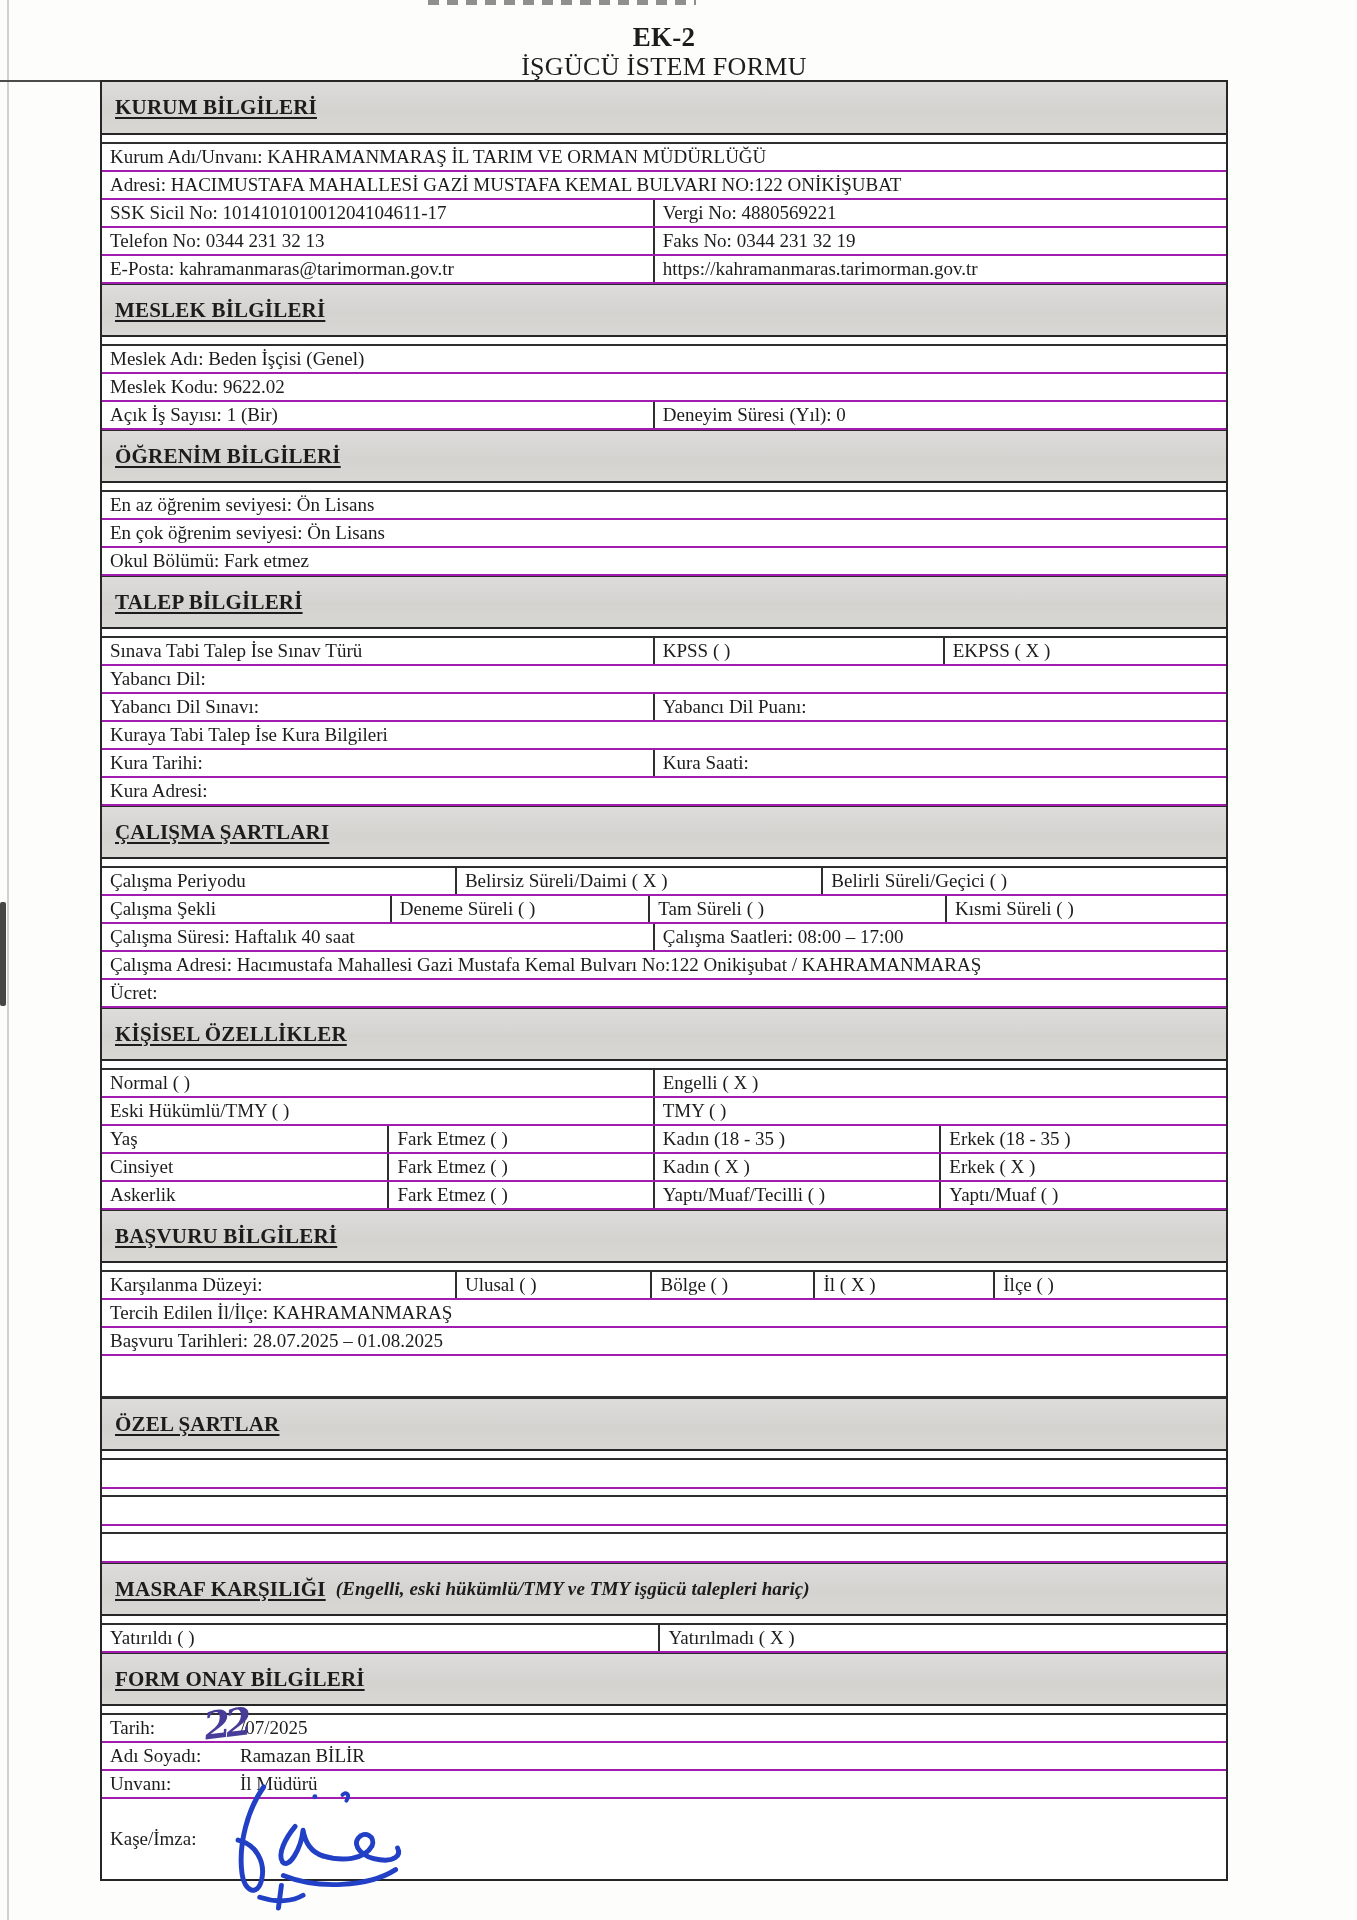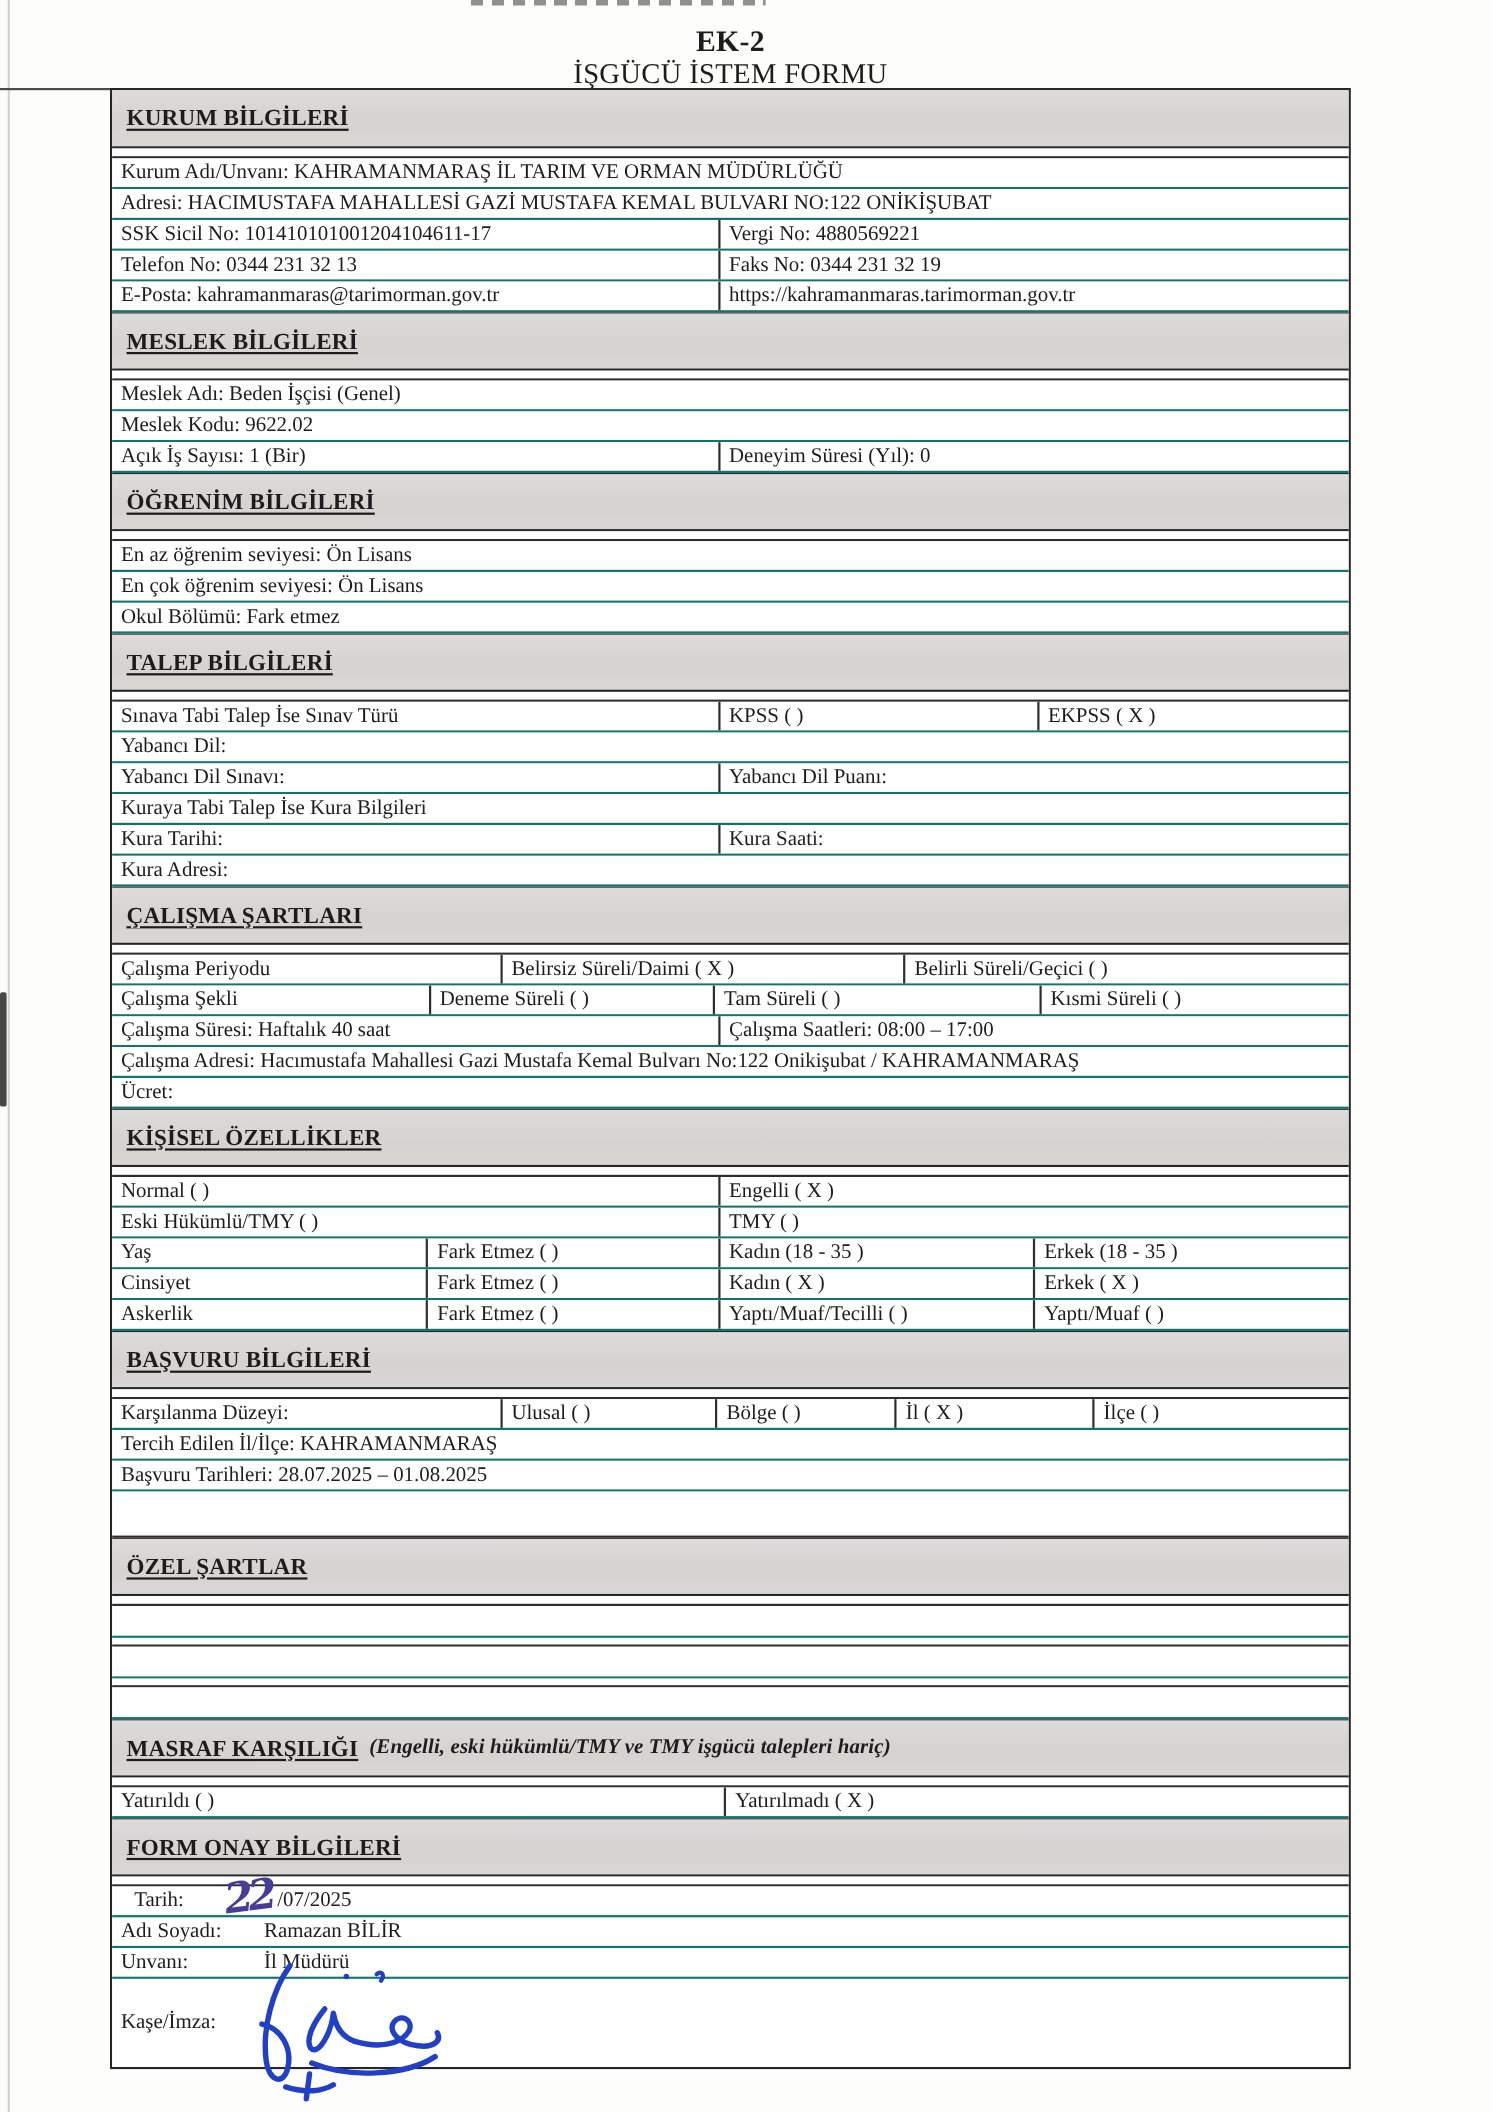--- a/index.html
+++ b/index.html
@@ -25,30 +25,30 @@
   .form{position:absolute;left:100px;top:80px;width:1128px;background:#fff;
         border:2px solid #262626;border-top-width:2px;}
   .sec{height:53px;background:linear-gradient(180deg,#dedcda 0%,#d5d3d0 55%,#d9d7d4 100%);
        border-top:1px solid #2b2b2b;border-bottom:2px solid #262626;
        display:flex;align-items:center;padding:0 13px;}
   .sec:first-child{border-top:none;}
   .sec-t{font-weight:bold;font-size:21px;text-decoration:underline;
          text-decoration-thickness:1.5px;text-underline-offset:3px;letter-spacing:.2px;}
   .sec-note{font-style:italic;font-weight:bold;font-size:19px;margin-left:10px;letter-spacing:.1px;}
   .gaprow{height:9px;background:#fff;border-bottom:2px solid #2e2e2e;}
-  .row{display:flex;align-items:stretch;height:28px;border-bottom:2px solid #0f766e;
+  .row{display:flex;align-items:stretch;height:28px;border-bottom:2px solid #a21caf;
        background:#fff;font-size:19px;line-height:1.15;}
   .c{padding:0 8px;white-space:nowrap;overflow:hidden;display:flex;align-items:center;}
   .c + .c{border-left:2px solid #2e2e2e;}
   .spacer{height:42px;background:#fff;border-bottom:2px solid #2e2e2e;}
   .ozel-row{height:29px;}
   .ozel-gap{height:8px;background:#fff;border-bottom:2px solid #2e2e2e;}
 
   
-  .onay-row{position:relative;overflow:visible;padding-left:12px;}
+  .onay-row{position:relative;overflow:visible;}
   .olabel{display:inline-block;width:130px;}
   .hand22{position:absolute;left:102px;top:-13px;font-family:"DejaVu Serif",serif;
           font-size:38px;font-weight:bold;font-style:italic;letter-spacing:-5px;
           color:#473d98;transform:rotate(-7deg);z-index:3;}
   .kase{height:80px;border-bottom:none;position:relative;overflow:visible;}
   .kase .c{overflow:visible;}
   .sig{position:absolute;left:96px;top:-16px;width:218px;height:128px;overflow:visible;z-index:3;}
 </style>
 </head>
 <body>

